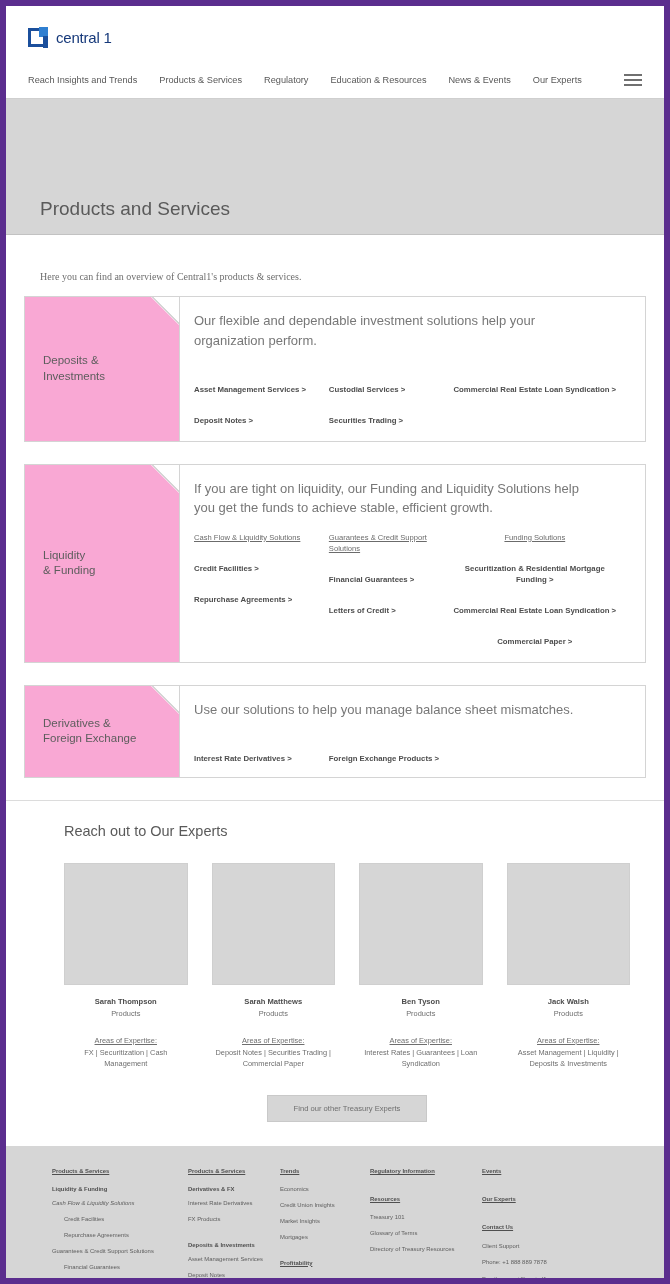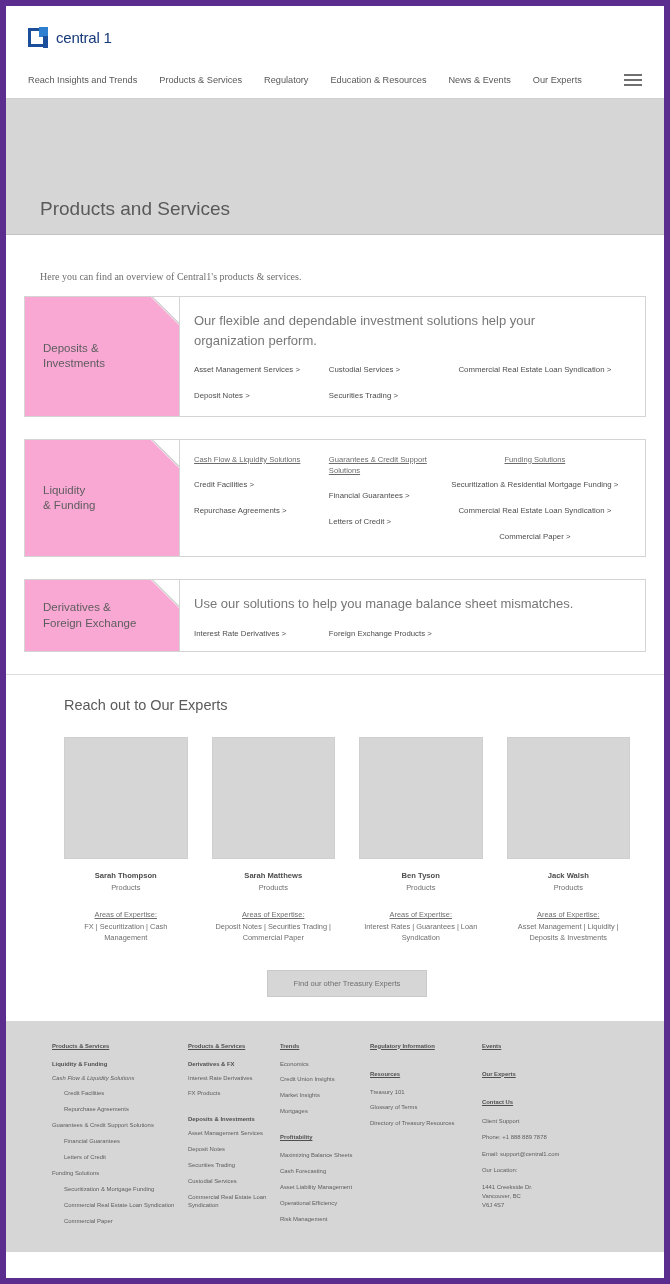--- a/index.html
+++ b/index.html
@@ -80,22 +80,22 @@
   .link-grid { display:flex; }
   .link-col { flex:0 0 33.33%; padding-right:10px; }
   .link-col.c1 { flex:0 0 31%; }
   .link-col.c2 { flex:0 0 28%; }
   .link-col.c3 { flex:0 0 41%;text-align:center; }
   .col-heading {
     font-size:7.6px; color:#6b6b6b; text-decoration:underline; line-height:1.45;
     margin-bottom:14px; cursor:pointer;
   }
   .prod-link {
-    font-size:7.8px; color:#4d4d4d; font-weight:normal; line-height:1.45;
-    margin-bottom:15px; cursor:pointer;
+    font-size:7.8px; color:#4d4d4d; font-weight:bold; line-height:1.45;
+    margin-bottom:15px; cursor:pointer;margin-top:20px;
   }
   .prod-link:last-child { margin-bottom:0; }
   .card.small .card-body { padding-bottom:12px; }
 
   
   .experts-sep { border-top:1px solid #dcdcdc; margin:16px 0 0 0; }
   .experts { padding: 22px 34px 0 34px; margin-left: 24px; }
   .experts h2 { font-size:14.5px; color:#5a5a5a; font-weight:400; margin-bottom:24px; }
   .expert-row { display:flex; gap:24px; }
   .expert { flex:1; text-align:center; }
@@ -205,20 +205,21 @@
         </div>
       </div>
       <div class="card">
         <div class="card-tab">
           <h3 style="white-space: pre-line;">Liquidity
 &amp; Funding</h3>
           <span class="fold"></span>
           <span class="fold-line"></span>
         </div>
         <div class="card-body">
+          <div class="card-lead">If you are tight on liquidity, our Funding and Liquidity Solutions help you get the funds to achieve stable, efficient growth.</div>
           <div class="link-grid">
             <div class="link-col c1">
               <div class="col-heading">Cash Flow &amp; Liquidity Solutions</div>
               <div class="prod-link">Credit Facilities &gt;</div>
               <div class="prod-link">Repurchase Agreements &gt;</div>
             </div>
             <div class="link-col c2">
               <div class="col-heading">Guarantees &amp; Credit Support Solutions</div>
               <div class="prod-link">Financial Guarantees &gt;</div>
               <div class="prod-link">Letters of Credit &gt;</div>

